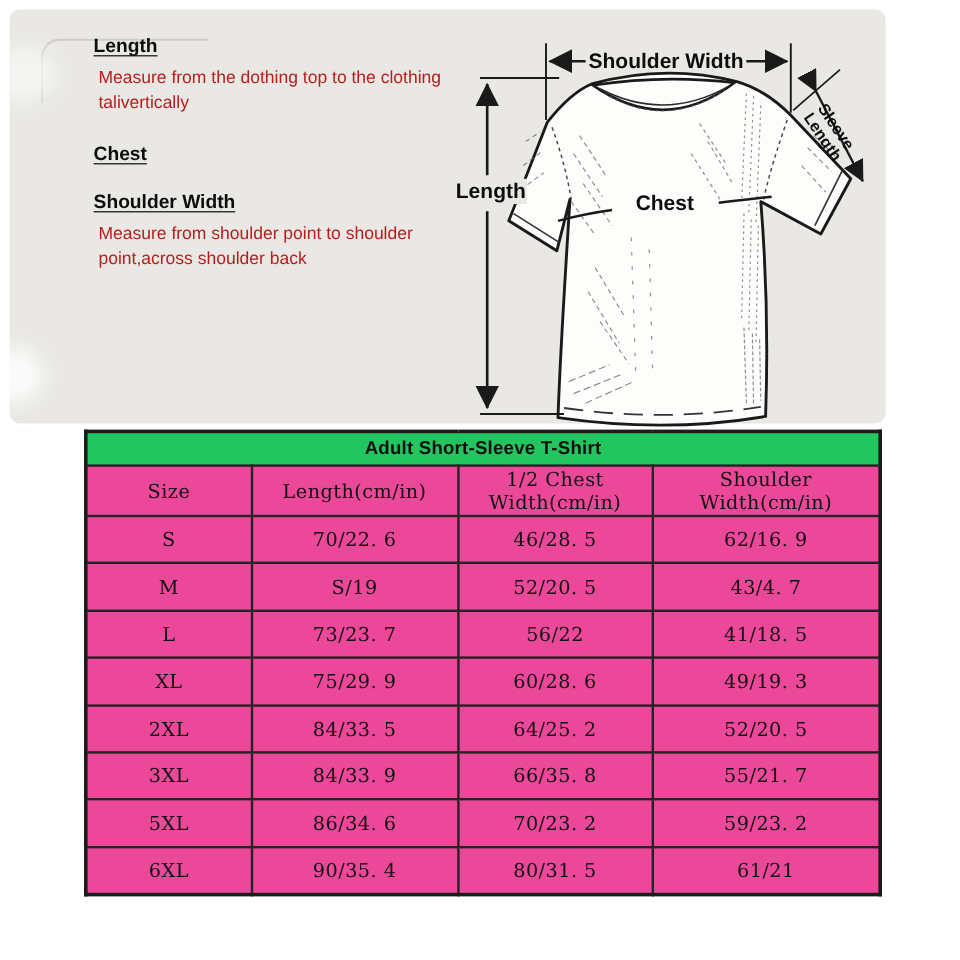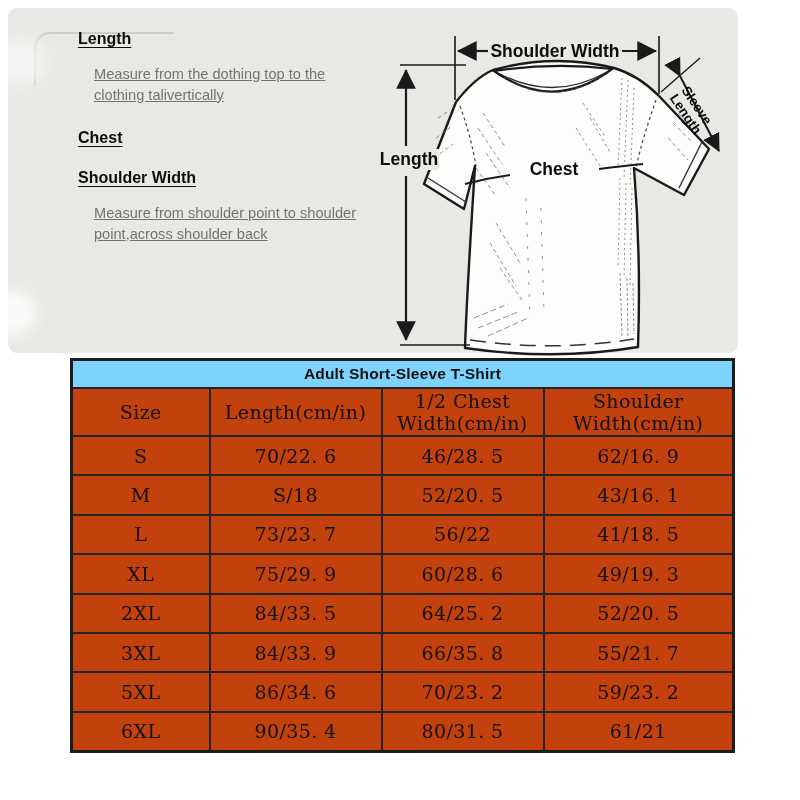--- a/index.html
+++ b/index.html
@@ -14,32 +14,32 @@
          border-top-left-radius:16px;opacity:.8;}
   .blob{position:absolute;background:#ffffff;border-radius:50%;filter:blur(7px);opacity:.8;}
   .blob1{left:-18px;top:282px;width:46px;height:46px;}
   .blob2{left:-14px;top:32px;width:52px;height:44px;opacity:.55;}
 
   
   .instructions{position:absolute;left:70px;top:22px;width:312px;}
   .instr{margin:0 0 23px 0;}
   .instr h3{margin:0 0 7px 0;font-size:16px;line-height:1.1;font-weight:bold;
             text-decoration:underline;text-underline-offset:3px;color:#0d0d0d;}
-  .instr p{margin:16px;font-size:14.6px;line-height:1.44;color:#737373;text-decoration:underline;}
+  .instr p{margin:4px;font-size:14.6px;line-height:1.44;color:#b91c1c;}
 
   
   .diagram{position:absolute;left:370px;top:10px;width:360px;height:344px;}
 
   
   .size-table{position:absolute;left:70px;top:358px;width:662px;
               border-collapse:collapse;table-layout:fixed;
               font-family:"DejaVu Serif","Liberation Serif",serif;}
-  .size-table td{border:2px solid #242424;background:#c2410c;text-align:center;
-                 vertical-align:middle;font-size:19px;letter-spacing:.4px;color:#111;}
-  .size-table tr.title-row td{background:#7dd3fc;height:24px;
+  .size-table td{border:2px solid #242424;background:#ec4899;text-align:center;
+                 vertical-align:middle;font-size:16px;letter-spacing:.4px;color:#111;}
+  .size-table tr.title-row td{background:#22c55e;height:24px;
                  font-family:"Liberation Sans",sans-serif;font-weight:bold;
                  font-size:15.5px;letter-spacing:.2px;}
   .size-table tr.head-row td{height:36px;}
   .size-table tr.data-row td{height:35.4px;}
   .size-table{border:3px solid #1c1c1c;}
 </style>
 </head>
 <body>
 
 <div class="stage">
@@ -151,23 +151,23 @@
         <td>Shoulder Width(cm/in)</td>
       </tr>
       <tr class="data-row">
         <td>S</td>
         <td>70/22. 6</td>
         <td>46/28. 5</td>
         <td>62/16. 9</td>
       </tr>
       <tr class="data-row">
         <td>M</td>
-        <td>S/18</td>
+        <td>S/19</td>
         <td>52/20. 5</td>
-        <td>43/16. 1</td>
+        <td>43/4. 7</td>
       </tr>
       <tr class="data-row">
         <td>L</td>
         <td>73/23. 7</td>
         <td>56/22</td>
         <td>41/18. 5</td>
       </tr>
       <tr class="data-row">
         <td>XL</td>
         <td>75/29. 9</td>

